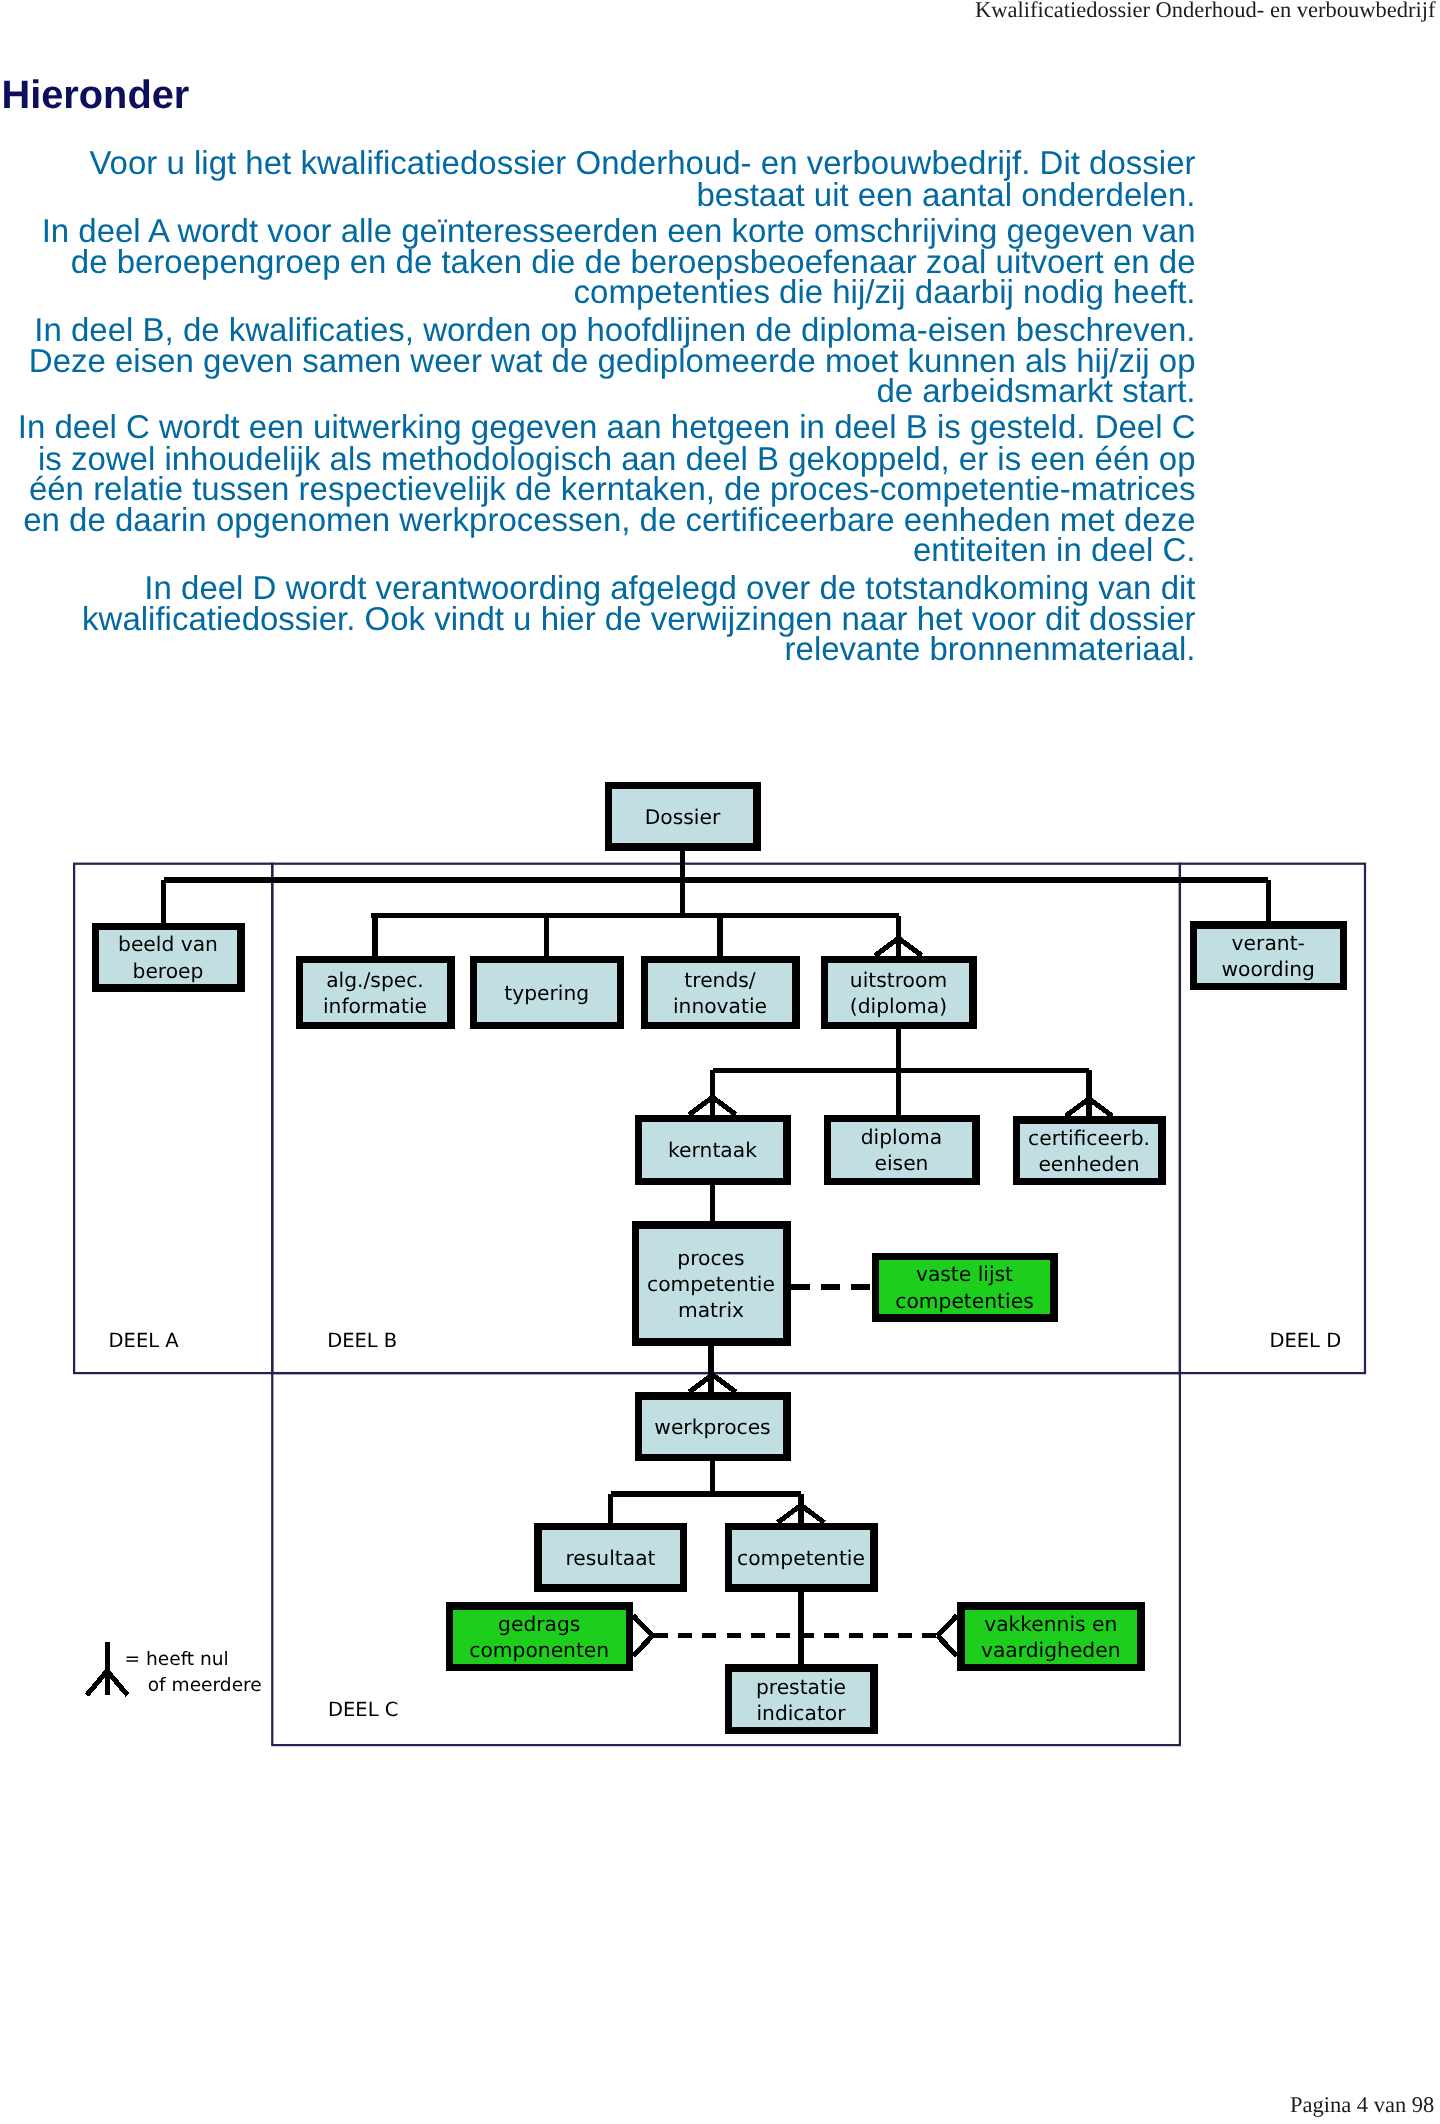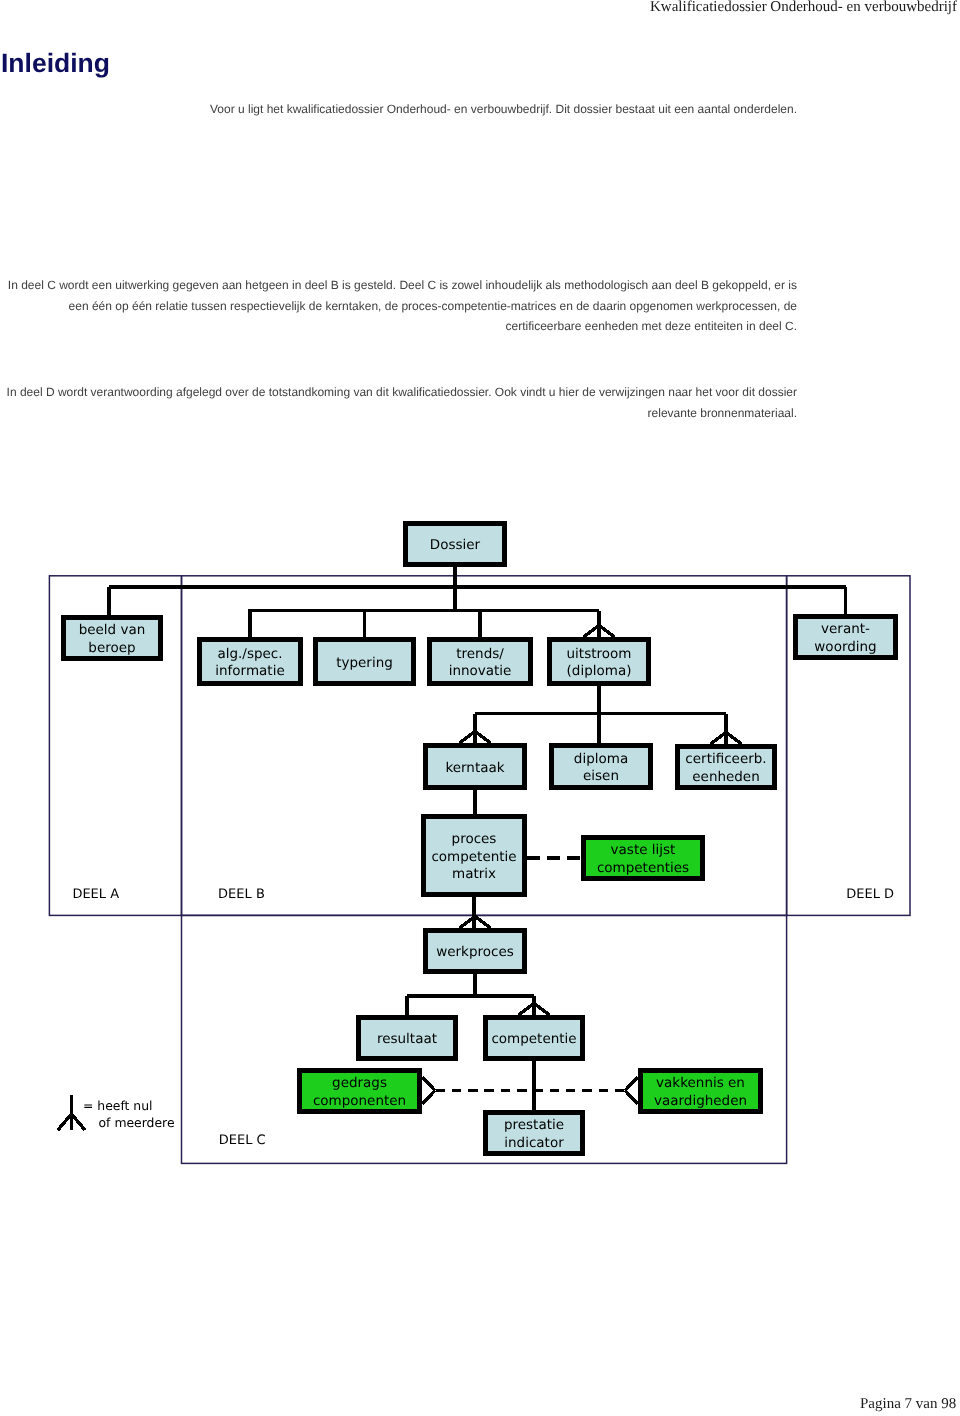--- a/index.html
+++ b/index.html
@@ -3,39 +3,41 @@
 <meta charset="utf-8">
 <style>
   html,body{margin:0;padding:0;}
   body{width:960px;height:1416px;background:#fff;overflow:hidden;
        font-family:"Liberation Sans",sans-serif;-webkit-font-smoothing:antialiased;text-rendering:geometricPrecision;}
   .page{position:relative;width:960px;height:1416px;background:#fff;transform:translateZ(0);text-align:right;}
   .hdr{position:absolute;left:650px;top:-1px;font-family:"Liberation Serif",serif;
        font-size:15px;color:#1b1b1b;white-space:nowrap;}
   .title{position:absolute;left:1px;top:48px;font-size:26.5px;font-weight:bold;
          color:#0e0e5e;white-space:nowrap;}
-  .p{position:absolute;left:1px;font-size:12px;color:#404040;line-height:20.6px;width:796px;}
+  .p{position:absolute;left:1px;font-size:22px;color:#0369a1;line-height:20.6px;width:796px;}
   .ftr{position:absolute;left:860px;top:1396px;font-family:"Liberation Serif",serif;
        font-size:15px;color:#1b1b1b;white-space:nowrap;}
   #diagram{position:absolute;left:0;top:0;width:824px;height:1200px;}
   #diagram-svg{position:absolute;left:0;top:0;transform:translateZ(0);}
   .dg-label{font-family:"DejaVu Sans",sans-serif;font-size:13.5px;fill:#000;}
   .dg-deel{font-family:"DejaVu Sans",sans-serif;font-size:13px;fill:#000;}
   .dg-legend{font-family:"DejaVu Sans",sans-serif;font-size:12.4px;fill:#000;}
 </style>
 </head>
 <body>
 
 <div class="page">
   <div class="hdr">Kwalificatiedossier Onderhoud- en verbouwbedrijf</div>
-  <div class="title">Inleiding</div>
+  <div class="title">Hieronder</div>
   <div class="p" style="top:99px">Voor u ligt het kwalificatiedossier Onderhoud- en verbouwbedrijf. Dit dossier bestaat uit een aantal onderdelen.</div>
+  <div class="p" style="top:144px">In deel A wordt voor alle geïnteresseerden een korte omschrijving gegeven van de beroepengroep en de taken die de beroepsbeoefenaar zoal uitvoert en de competenties die hij/zij daarbij nodig heeft.</div>
+  <div class="p" style="top:210px">In deel B, de kwalificaties, worden op hoofdlijnen de diploma-eisen beschreven. Deze eisen geven samen weer wat de gediplomeerde moet kunnen als hij/zij op de arbeidsmarkt start.</div>
   <div class="p" style="top:275px">In deel C wordt een uitwerking gegeven aan hetgeen in deel B is gesteld. Deel C is zowel inhoudelijk als methodologisch aan deel B gekoppeld, er is een één op één relatie tussen respectievelijk de kerntaken, de proces-competentie-matrices en de daarin opgenomen werkprocessen, de certificeerbare eenheden met deze entiteiten in deel C.</div>
   <div class="p" style="top:382px">In deel D wordt verantwoording afgelegd over de totstandkoming van dit kwalificatiedossier. Ook vindt u hier de verwijzingen naar het voor dit dossier relevante bronnenmateriaal.</div>
-  <div class="ftr">Pagina 7 van 98</div>
+  <div class="ftr">Pagina 4 van 98</div>
   <div id="diagram">
       <svg id="diagram-svg" width="960" height="1200" viewBox="0 0 960 1200" shape-rendering="crispEdges">
         <g>
           <rect x="49.4" y="575.8" width="132.1" height="339.6" fill="none" stroke="#282050" stroke-width="1.5" shape-rendering="geometricPrecision"></rect>
           <rect x="181.5" y="575.8" width="605.1" height="339.6" fill="none" stroke="#282050" stroke-width="1.5" shape-rendering="geometricPrecision"></rect>
           <rect x="786.6" y="575.8" width="123.4" height="339.6" fill="none" stroke="#282050" stroke-width="1.5" shape-rendering="geometricPrecision"></rect>
           <rect x="181.5" y="915.4" width="605.1" height="248" fill="none" stroke="#282050" stroke-width="1.5" shape-rendering="geometricPrecision"></rect>
         </g>
         <path d="M455 567V610.5 M109 586.7H845.6 M109 586.7V615 M845.6 586.7V614 M247.5 610.5H599 M250 610.5V637 M364.5 610.5V637 M480 610.5V637 M599 610.5V637 M599 686V743 M475 713.5H726 M475 713.5V743 M726 713.5V744 M475 790V814 M474 897V928 M475 974V996 M407 996H534 M407 996V1015 M534 996V1015 M534 1061V1109.5" fill="none" stroke="#000000" stroke-width="3.6"></path>
         <path d="M527 858H581" fill="none" stroke="#000000" stroke-width="3.6" stroke-dasharray="13 7"></path>

